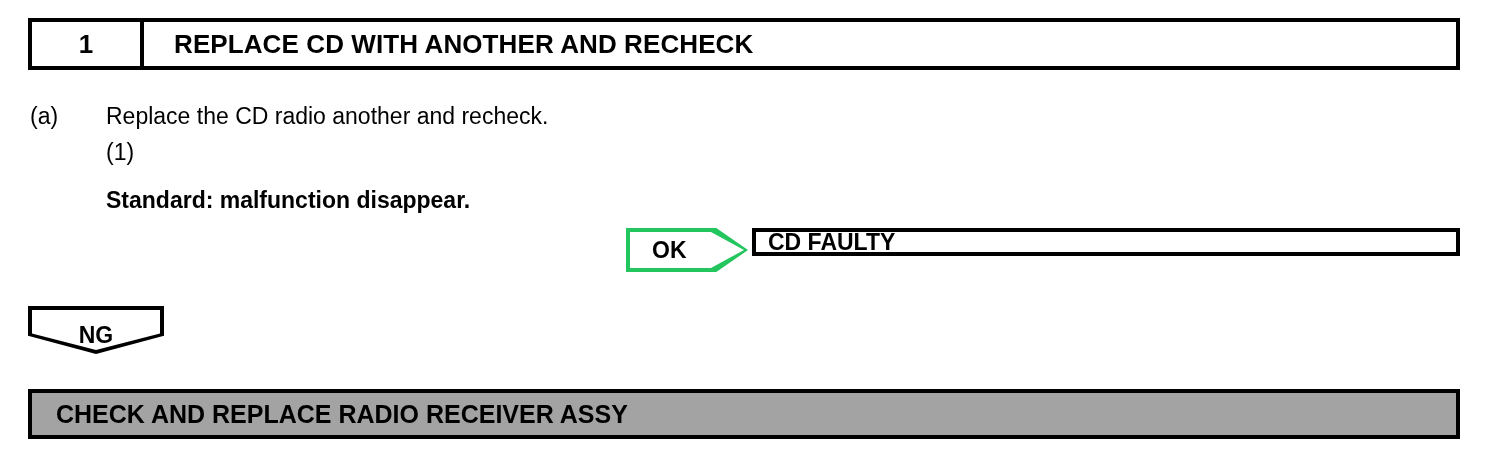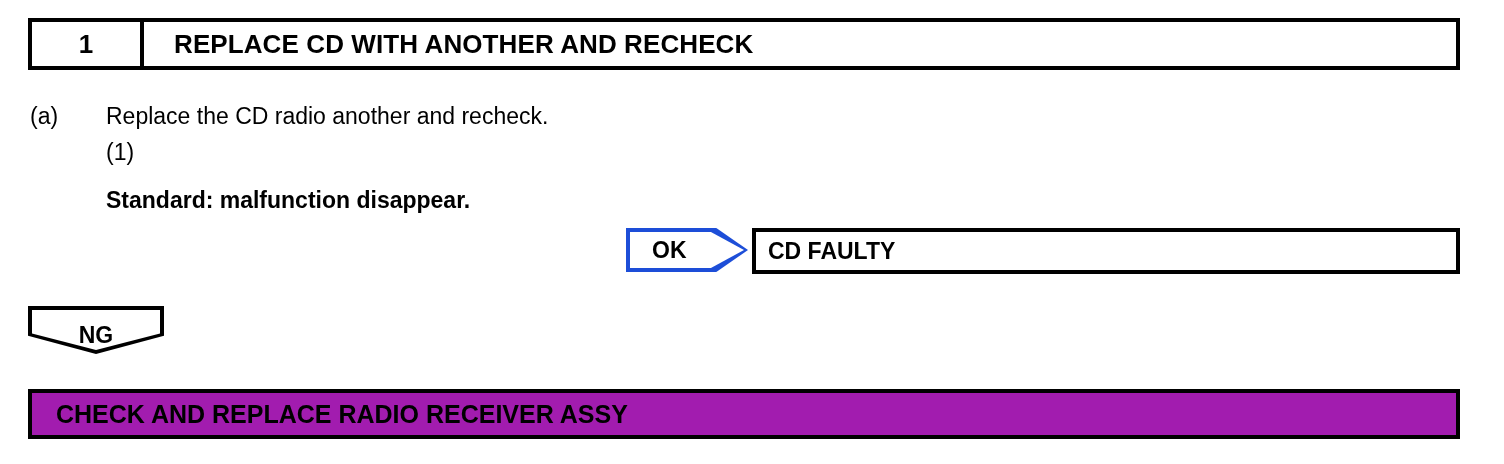--- a/index.html
+++ b/index.html
@@ -104,21 +104,21 @@
     position: relative;
     width: 122px;
     height: 44px;
     display: flex;
     align-items: center;
     justify-content: flex-start;
     padding-left: 26px;
     box-sizing: border-box;
     font-size: 23px;
     font-weight: bold;
-    background: #1d4ed8;
+    background: #22c55e;
     -webkit-clip-path: polygon(0 0, 74% 0, 100% 50%, 74% 100%, 0 100%);
     clip-path: polygon(0 0, 74% 0, 100% 50%, 74% 100%, 0 100%);
   }
   .pennant-right::after {
     content: "";
     position: absolute;
     left: 4px;
     top: 4px;
     right: 4px;
     bottom: 4px;
@@ -130,21 +130,21 @@
   .pennant-right > span {
     position: relative;
     z-index: 1;
   }
 
   .result-box {
     position: absolute;
     left: 752px;
     top: 228px;
     width: 708px;
-    height: 46px;
+    height: 28px;
     border: 4px solid #000;
     box-sizing: border-box;
     display: flex;
     align-items: center;
     padding-left: 12px;
     font-size: 23px;
     font-weight: bold;
     background: #fff;
     white-space: nowrap;
   }
@@ -191,21 +191,21 @@
     top: 389px;
     width: 1432px;
     height: 50px;
     border: 4px solid #000;
     box-sizing: border-box;
     display: flex;
     align-items: center;
     padding-left: 24px;
     font-size: 25px;
     font-weight: bold;
-    background: #a21caf;
+    background: #a3a3a3;
     white-space: nowrap;
   }
 </style>
 </head>
 <body>
 
 <div class="page">
 
   <div class="step-bar">
     <div class="step-number">1</div>

